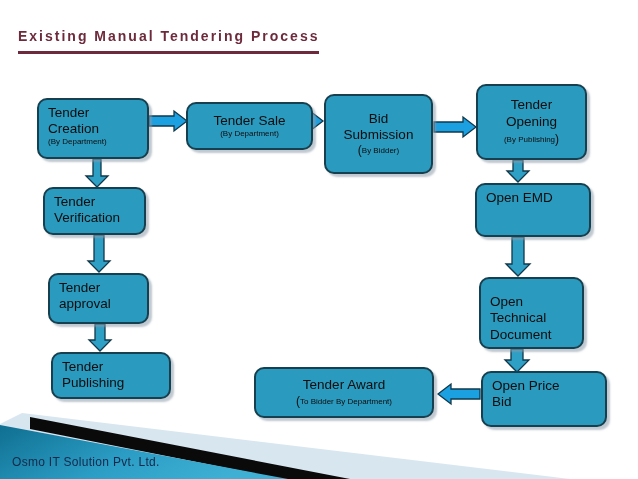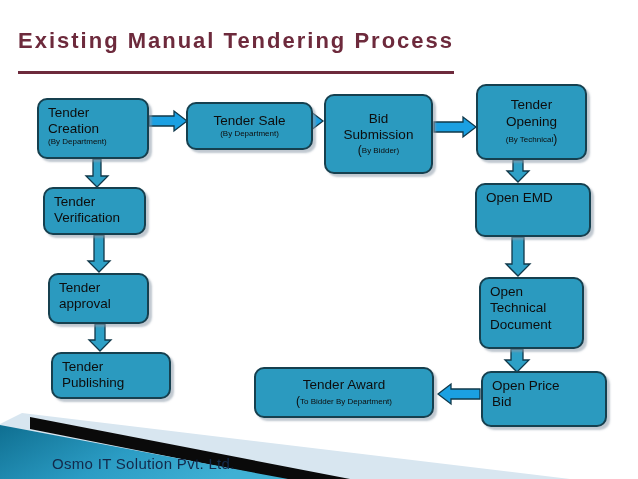--- a/index.html
+++ b/index.html
@@ -6,24 +6,24 @@
   .slide{
     position:relative;
     width:638px;height:479px;
     background:#ffffff;
     overflow:hidden;
     font-family:"Liberation Sans", sans-serif;
   }
   
   .slide-title{
     position:absolute;left:18px;top:28px;
-    font-size:22px;font-weight:bold;letter-spacing:2px;
+    font-size:14px;font-weight:bold;letter-spacing:2px;
     color:#6D2A3C;
     border-bottom:3px solid #6D2A3C;
-    padding-bottom:17px;
+    padding-bottom:7px;
     display:inline-block;
     margin:0;
   }
   
   .node{
     position:absolute;
     background:#2B9ABF;
     border:2px solid #16404F;
     border-radius:10px;
     box-sizing:border-box;
@@ -40,34 +40,34 @@
   .left-align{align-items:flex-start;text-align:left;padding:5px 6px 4px 9px;justify-content:flex-start;}
   .center-align{align-items:center;text-align:center;justify-content:center;padding:3px 4px;}
 
   #node-tender-creation{left:37px;top:98px;width:112px;height:61px;}
   #node-tender-sale{left:186px;top:102px;width:127px;height:48px;}
   #node-bid-submission{left:324px;top:94px;width:109px;height:80px;}
   #node-bid-submission .node-sub{}
   #node-tender-opening{left:476px;top:84px;width:111px;height:76px;}
   #node-tender-opening .node-sub{margin-top:3px;}
   #node-open-emd{left:475px;top:183px;width:116px;height:54px;border-radius:10px;}
-  #node-open-technical{left:479px;top:277px;width:105px;height:72px;}
+  #node-open-technical{left:479px;top:277px;width:105px;height:72px;justify-content:flex-end;}
   #node-open-price-bid{left:481px;top:371px;width:126px;height:56px;}
   #node-tender-award{left:254px;top:367px;width:180px;height:51px;}
   #node-tender-award .node-sub{margin-top:2px;}
   #node-tender-verification{left:43px;top:187px;width:103px;height:48px;}
   #node-tender-approval{left:48px;top:273px;width:101px;height:51px;}
   #node-tender-publishing{left:51px;top:352px;width:120px;height:47px;}
 
   
   .layer{position:absolute;left:0;top:0;width:638px;height:479px;pointer-events:none;}
   
   .footer-text{
     position:absolute;left:12px;top:455px;
-    font-size:15px;color:#13294a;letter-spacing:0.3px;margin-left:40px;
+    font-size:12px;color:#13294a;letter-spacing:0.3px;
   }
 </style>
 </head>
 <body>
 
 <div class="slide">
 
   <svg class="layer" viewBox="0 0 638 479">
 
     <g fill="#1BA0E2" stroke="#10384A" stroke-width="1.3">
@@ -115,21 +115,21 @@
 
   <div class="node center-align" id="node-bid-submission">
     <div class="node-label">Bid
 Submission</div>
     <div class="node-sub"><span class="paren-big">(</span><span>By Bidder)</span></div>
   </div>
 
   <div class="node center-align" id="node-tender-opening">
     <div class="node-label">Tender
 Opening</div>
-    <div class="node-sub"><span>(By Technical</span><span class="paren-big">)</span></div>
+    <div class="node-sub"><span>(By Publishing</span><span class="paren-big">)</span></div>
   </div>
 
   <div class="node left-align" id="node-open-emd">
     <div class="node-label">Open EMD</div>
   </div>
 
   <div class="node left-align" id="node-open-technical">
     <div class="node-label">Open
 Technical
 Document</div>

